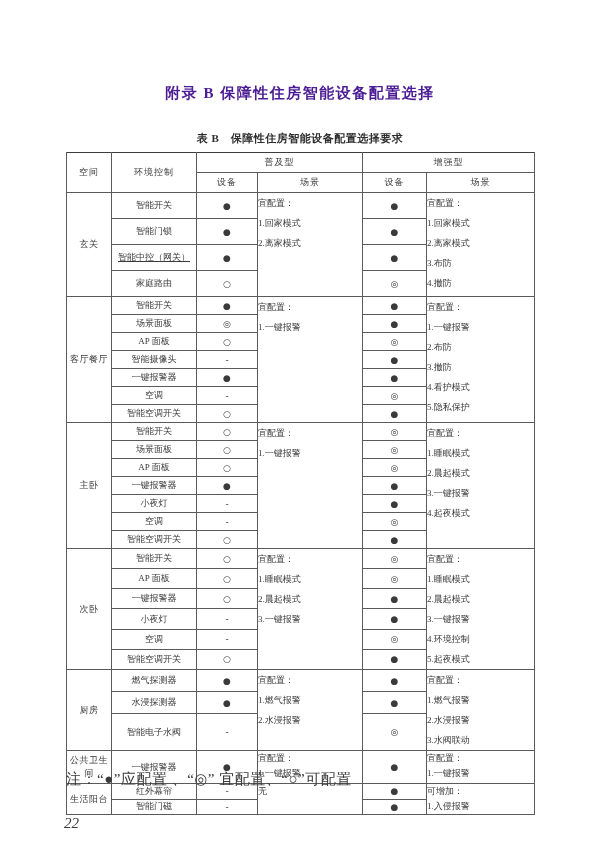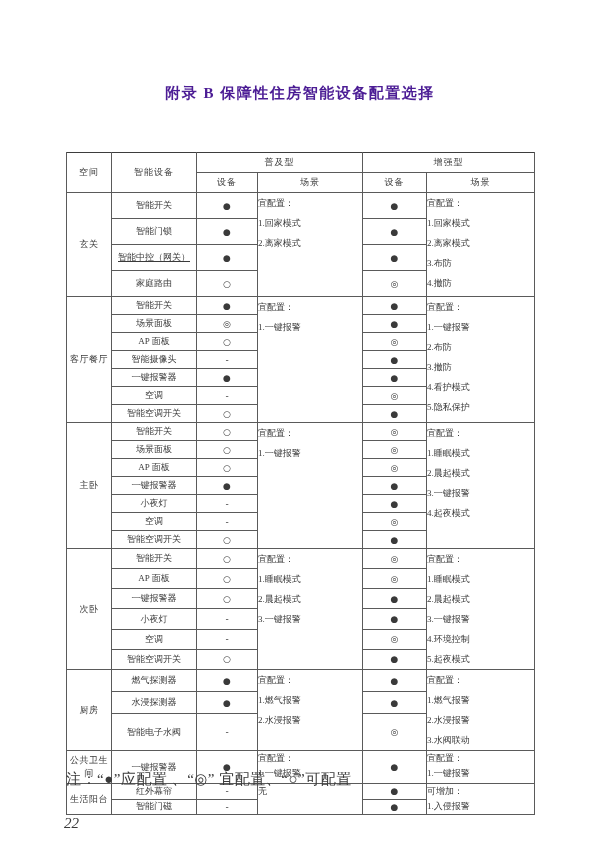--- a/index.html
+++ b/index.html
@@ -58,34 +58,35 @@
     font-size: 15px; font-style: italic; color: #3a3a3a;
   }
 </style>
 </head>
 <body>
 
 <div class="page">
 
   <div class="doc-title">附录 B 保障性住房智能设备配置选择</div>
 
+  <div class="table-caption">表 B　保障性住房智能设备配置选择要求</div>
 
   <table class="cfg">
     <colgroup>
       <col style="width:45px">
       <col style="width:85px">
       <col style="width:61px">
       <col style="width:105px">
       <col style="width:64px">
       <col style="width:108px">
     </colgroup>
     <thead>
       <tr>
         <th rowspan="2">空间</th>
-        <th rowspan="2">智能设备</th>
+        <th rowspan="2">环境控制</th>
         <th colspan="2">普及型</th>
         <th colspan="2">增强型</th>
       </tr>
       <tr>
         <th>设备</th>
         <th>场景</th>
         <th>设备</th>
         <th>场景</th>
       </tr>
     </thead>

